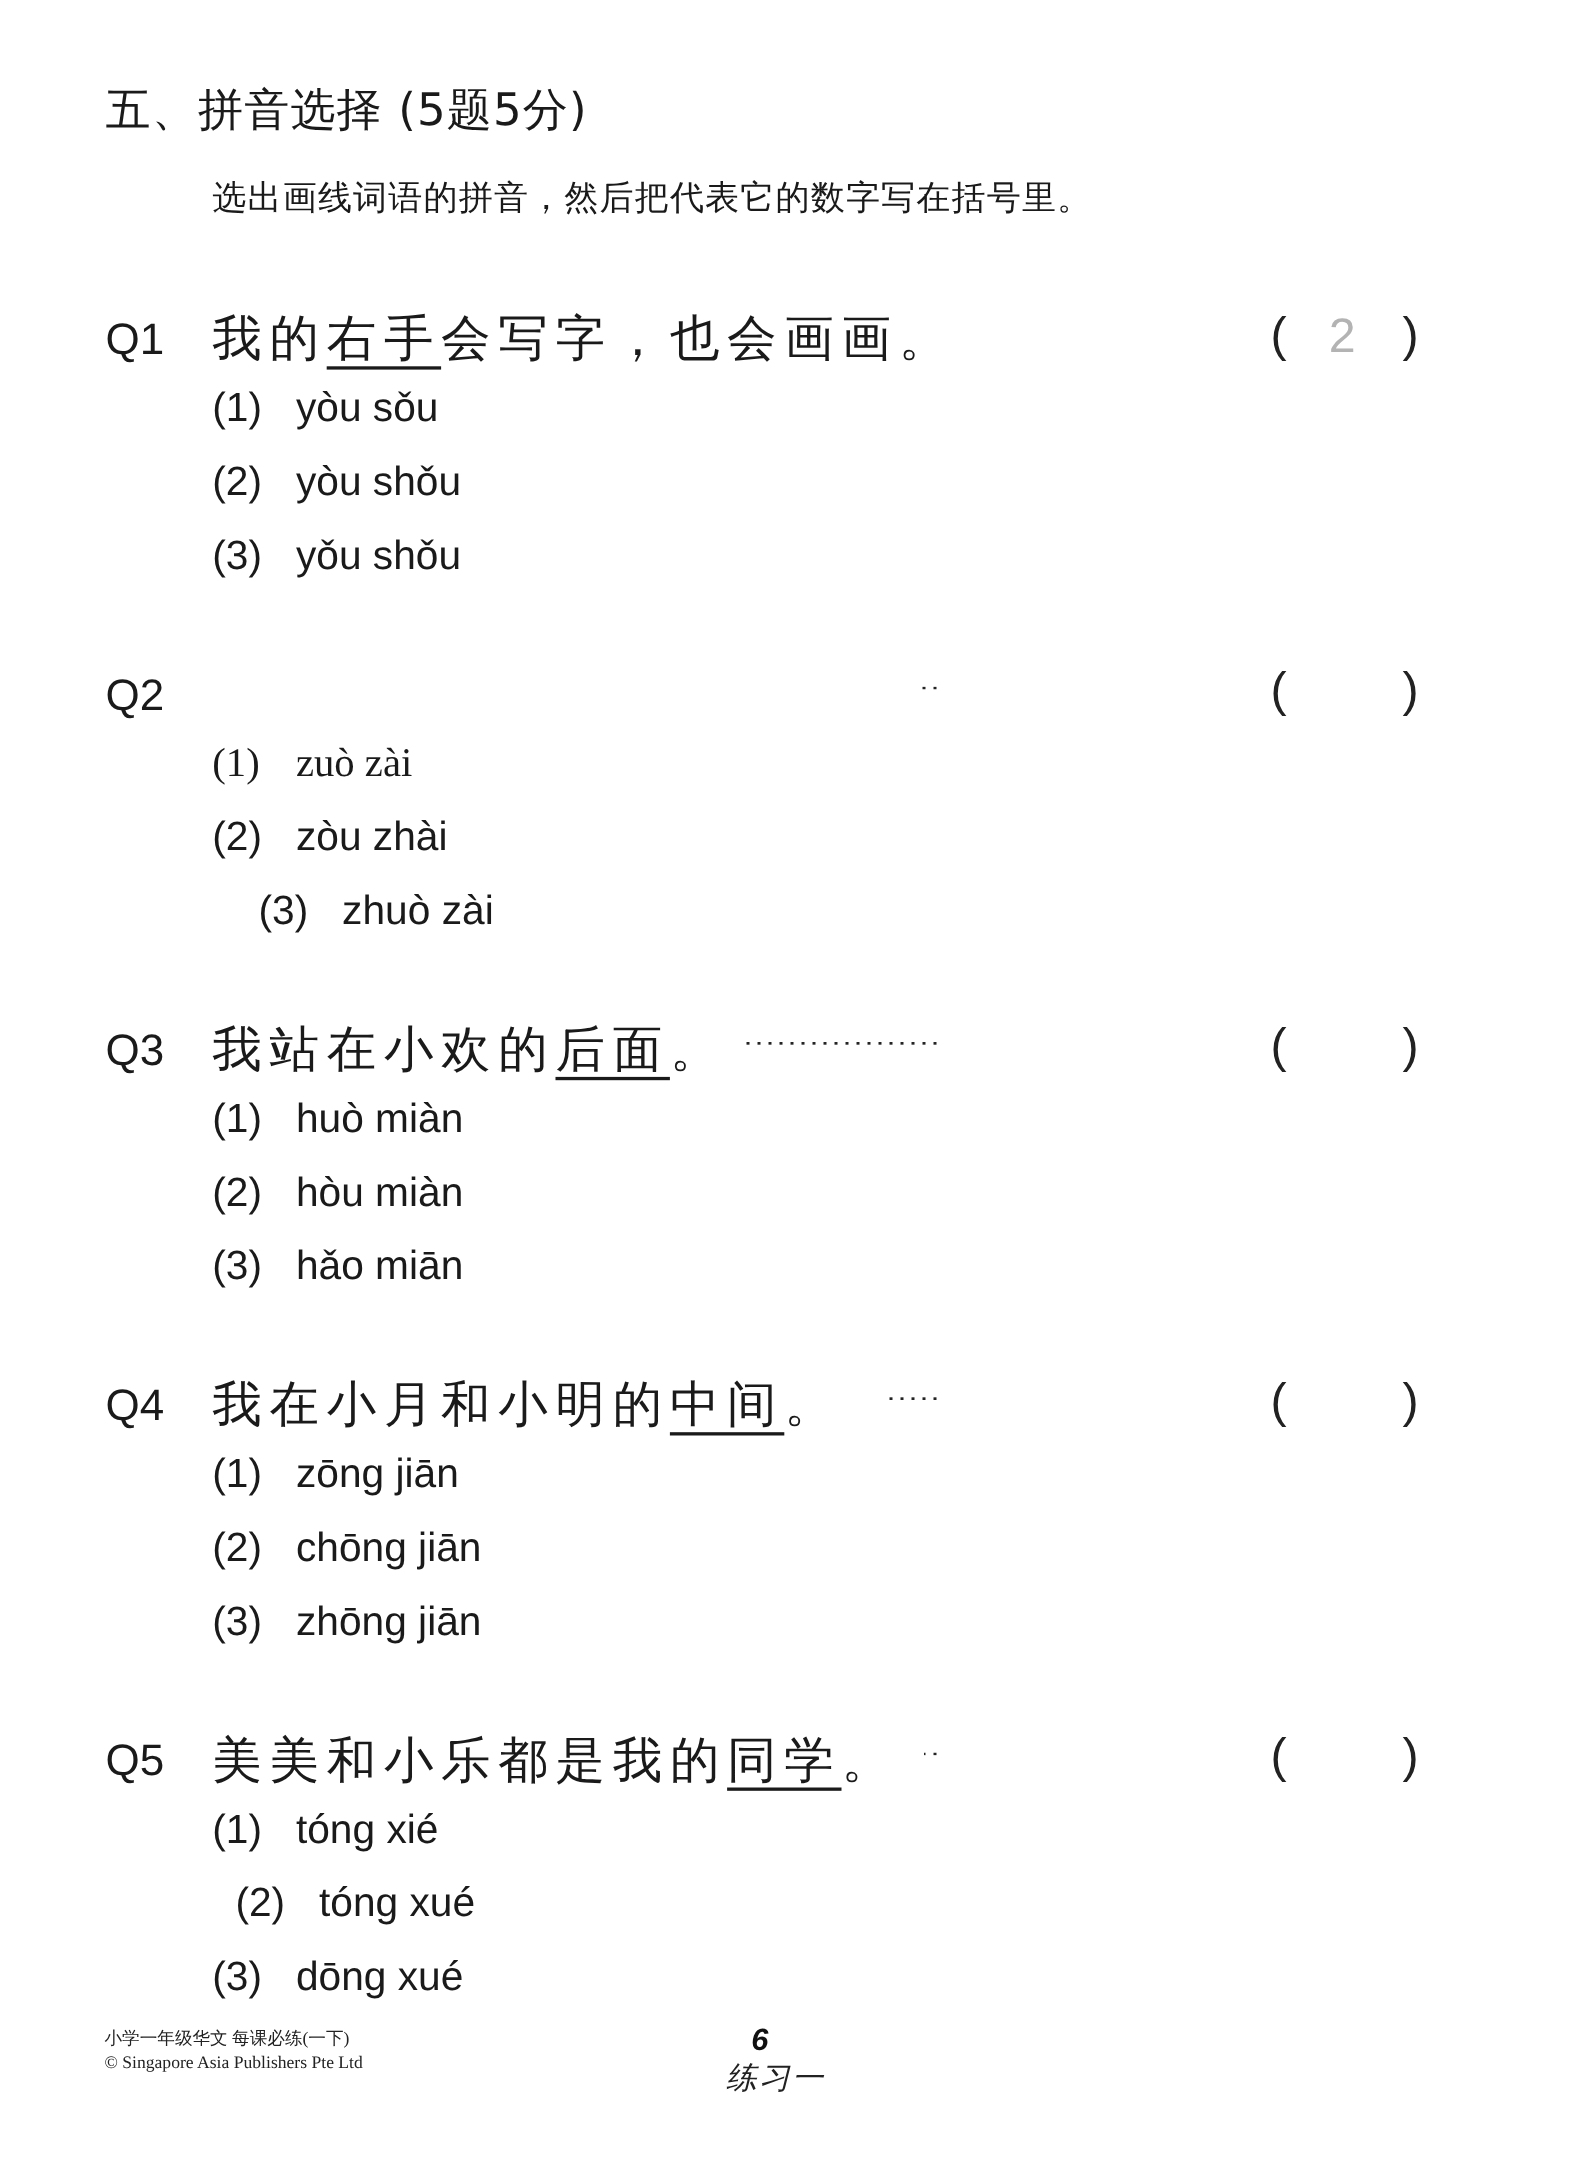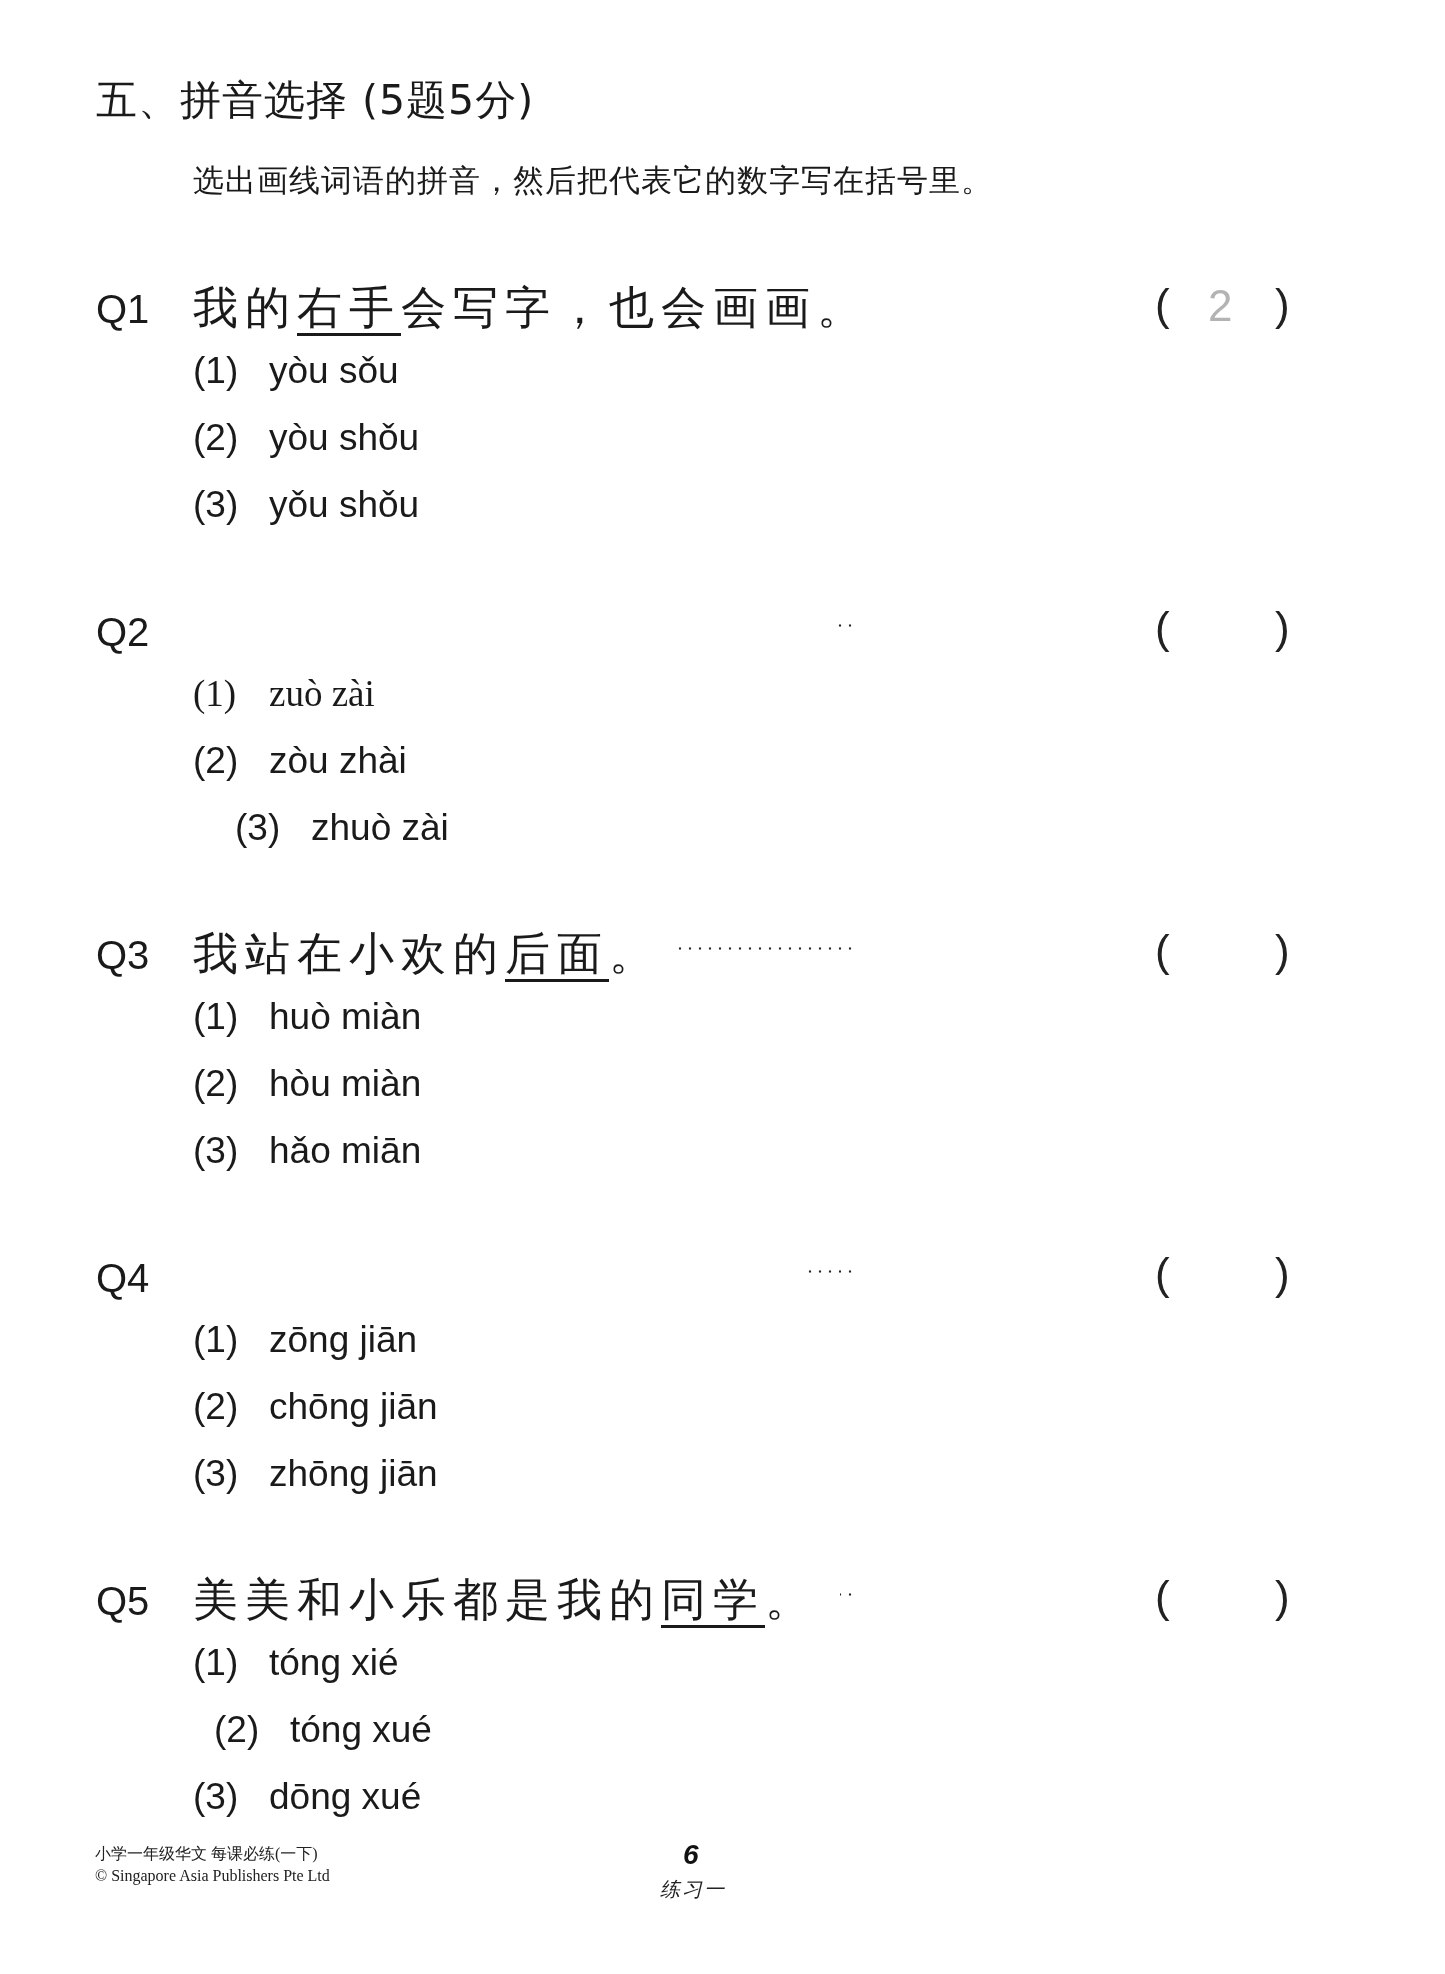--- a/index.html
+++ b/index.html
@@ -129,21 +129,21 @@
       font-weight: bold;
       font-style: italic;
       line-height: 34px;
       font-family: "Liberation Sans", sans-serif;
       color: #111;
     }
     .footer-exercise {
       position: absolute;
       left: 660px;
       top: 1876px;
-      font-size: 20px;
+      font-size: 28px;
       line-height: 26px;
       font-family: "DejaVu Serif", serif;
       font-style: italic;
       color: #222;
       letter-spacing: 2px;
     }
   </style>
 </head>
 <body>
 
@@ -186,20 +186,21 @@
     <span class="answer"></span>
     <span class="paren close">)</span>
   </div>
   <div class="option" style="top:65px;"><span class="num">(1)</span><span>huò miàn</span></div>
   <div class="option" style="top:132px;"><span class="num">(2)</span><span>hòu miàn</span></div>
   <div class="option" style="top:199px;"><span class="num">(3)</span><span>hǎo miān</span></div>
 </div>
 
 <div class="question" style="top:1252px;">
   <div class="q-label">Q4</div>
+  <div class="q-sentence"><span>我在小月和小明的</span><span class="ul">中间</span><span>。</span></div>
   <div class="leader" style="left:808px;"></div>
   <div class="answer-box">
     <span class="paren open">(</span>
     <span class="answer"></span>
     <span class="paren close">)</span>
   </div>
   <div class="option" style="top:65px;"><span class="num">(1)</span><span>zōng jiān</span></div>
   <div class="option" style="top:132px;"><span class="num">(2)</span><span>chōng jiān</span></div>
   <div class="option" style="top:199px;"><span class="num">(3)</span><span>zhōng jiān</span></div>
 </div>

